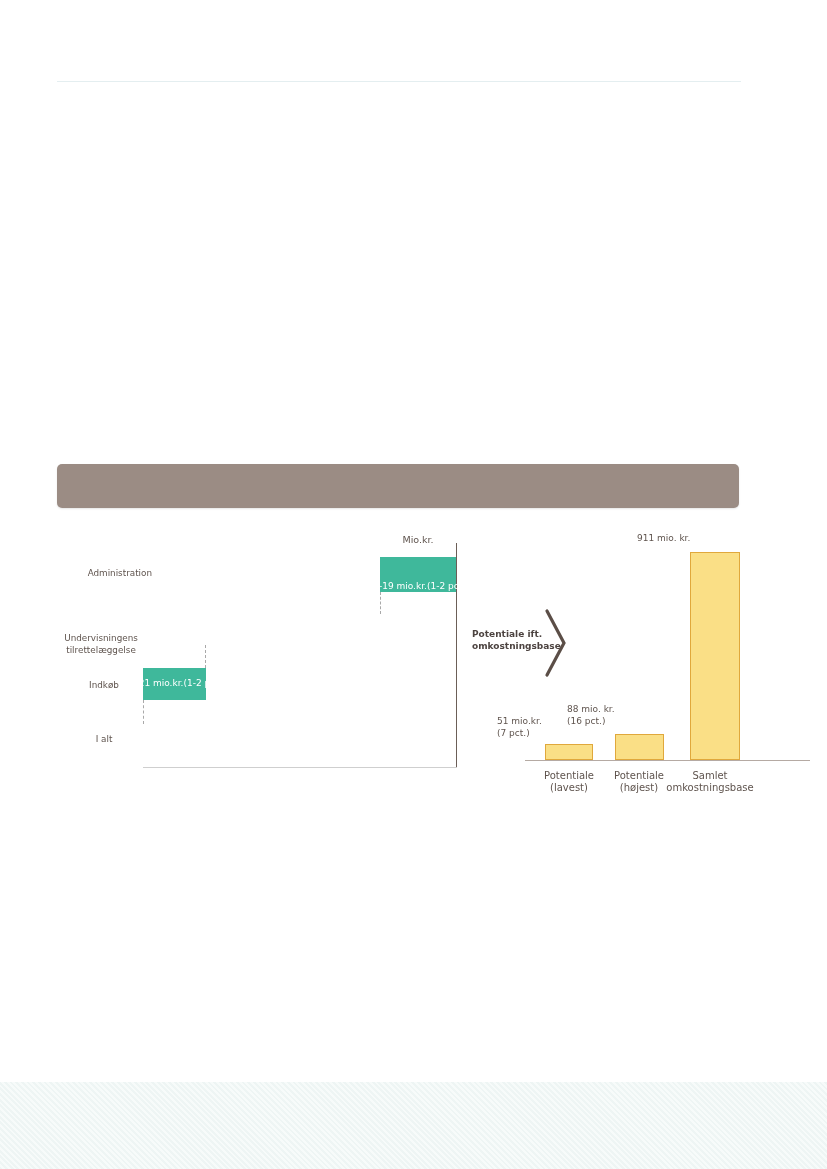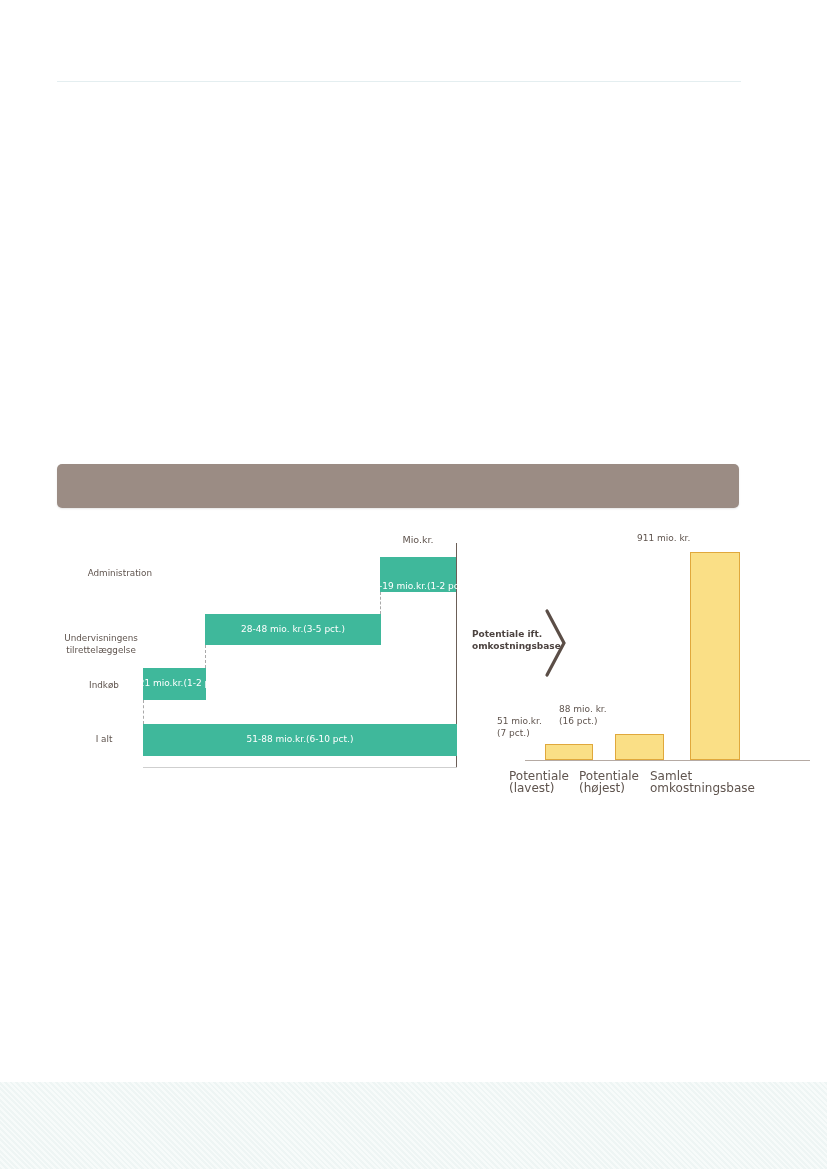--- a/index.html
+++ b/index.html
@@ -72,22 +72,22 @@
   }
   .cc-bar{
     position:absolute;background:#fadf86;border:1px solid #e0a83c;
     box-sizing:border-box;
   }
   .cc-vlabel{
     position:absolute;width:96px;text-align:left;
     font-size:9px;line-height:11.5px;color:#5f544e;
   }
   .cc-xlabel{
-    position:absolute;width:120px;top:250px;
-    font-size:12px;line-height:12px;color:#5f544e;
+    position:absolute;width:120px;text-align:center;top:250px;
+    font-size:10px;line-height:12px;color:#5f544e;
   }
 
   .cc-callout{
     position:absolute;left:2px;top:108px;width:96px;
     font-size:9px;line-height:12px;font-weight:bold;color:#4c4340;
   }
   .cc-chevron{position:absolute;left:72px;top:88px;}
 
   
   .footer-band{
@@ -131,34 +131,26 @@
 
       <div class="wf-conn" style="left:380px;top:72px;height:22px;"></div>
       <div class="wf-conn" style="left:205px;top:125px;height:23px;"></div>
       <div class="wf-conn" style="left:143px;top:180px;height:24px;"></div>
 
       <div class="wf-bar" style="left:380px;top:37px;width:76px;height:35px;align-items:flex-end;">
         <span>13-19 mio.kr.</span>
         <span>(1-2 pct.)</span>
       </div>
 
-      <div class="wf-bar" style="left:205px;top:94px;width:176px;height:31px;">
-        <span>28-48 mio. kr.</span>
-        <span>(3-5 pct.)</span>
-      </div>
 
       <div class="wf-bar" style="left:143px;top:148px;width:63px;height:32px;">
         <span>10-21 mio.kr.</span>
         <span>(1-2 pct.)</span>
       </div>
 
-      <div class="wf-bar" style="left:143px;top:204px;width:314px;height:32px;">
-        <span>51-88 mio.kr.</span>
-        <span>(6-10 pct.)</span>
-      </div>
     </div>
 
     <div class="cc">
 
       <div class="cc-base"></div>
 
       <div class="cc-callout">
         <span>Potentiale ift.</span><br>
         <span>omkostningsbase</span>
       </div>
@@ -170,21 +162,21 @@
       <div class="cc-vlabel" style="left:27px;top:196px;">
         <span>51 mio.kr.</span><br>
         <span>(7 pct.)</span>
       </div>
       <div class="cc-bar" style="left:75px;top:224px;width:48px;height:16px;"></div>
       <div class="cc-xlabel" style="left:39px;">
         <span>Potentiale</span><br>
         <span>(lavest)</span>
       </div>
 
-      <div class="cc-vlabel" style="left:89px;top:184px;">
+      <div class="cc-vlabel" style="left:97px;top:184px;">
         <span>88 mio. kr.</span><br>
         <span>(16 pct.)</span>
       </div>
       <div class="cc-bar" style="left:145px;top:214px;width:49px;height:26px;"></div>
       <div class="cc-xlabel" style="left:109px;">
         <span>Potentiale</span><br>
         <span>(højest)</span>
       </div>
 
       <div class="cc-vlabel" style="left:167px;top:13px;">

